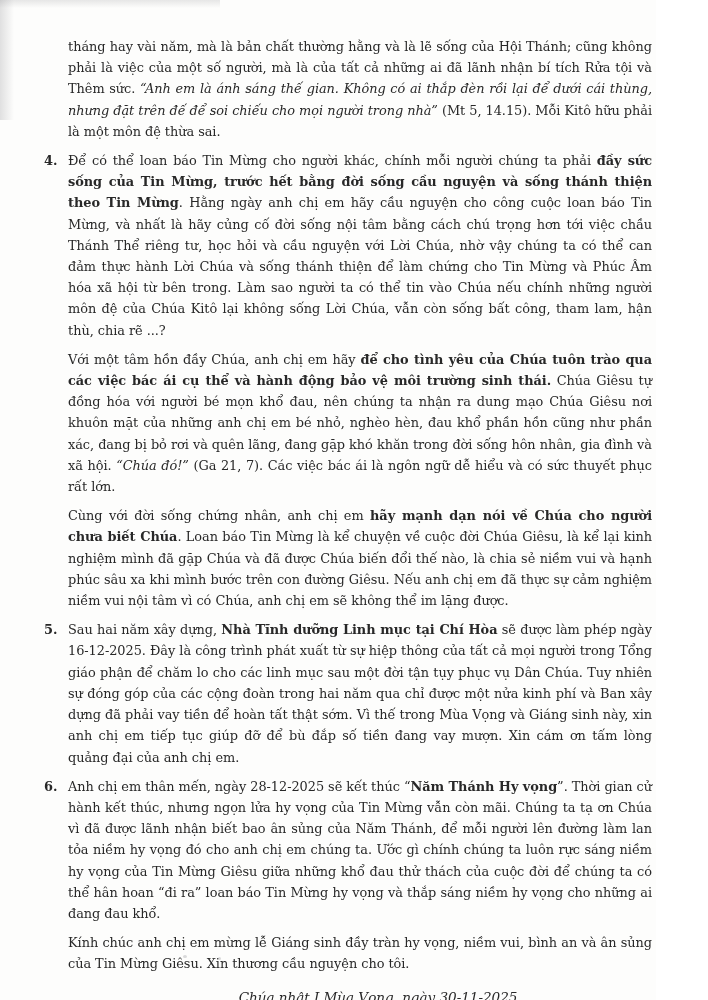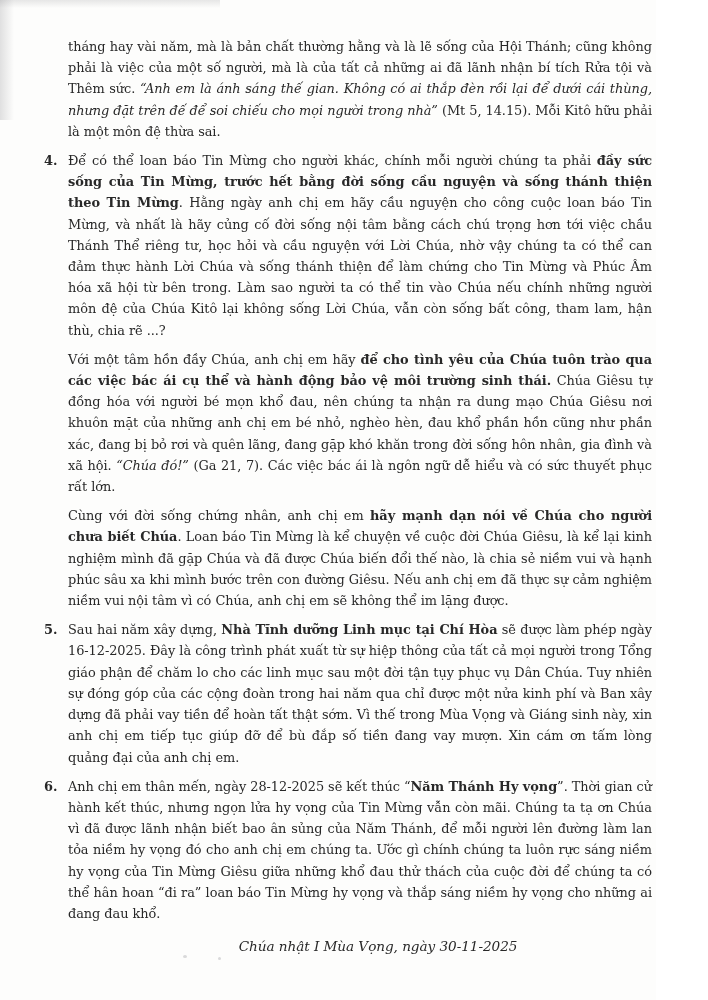--- a/index.html
+++ b/index.html
@@ -84,17 +84,18 @@
     <div class="item">
       <span class="item-number">5.</span>
       <p class="para"><span class="run-n">Sau hai năm xây dựng, </span><span class="run-b">Nhà Tĩnh dưỡng Linh mục tại Chí Hòa</span><span class="run-n"> sẽ được làm phép ngày 16-12-2025. Đây là công trình phát xuất từ sự hiệp thông của tất cả mọi người trong Tổng giáo phận để chăm lo cho các linh mục sau một đời tận tụy phục vụ Dân Chúa. Tuy nhiên sự đóng góp của các cộng đoàn trong hai năm qua chỉ được một nửa kinh phí và Ban xây dựng đã phải vay tiền để hoàn tất thật sớm. Vì thế trong Mùa Vọng và Giáng sinh này, xin anh chị em tiếp tục giúp đỡ để bù đắp số tiền đang vay mượn. Xin cám ơn tấm lòng quảng đại của anh chị em.</span></p>
     </div>
 
     <div class="item">
       <span class="item-number">6.</span>
       <p class="para"><span class="run-n">Anh chị em thân mến, ngày 28-12-2025 sẽ kết thúc “</span><span class="run-b">Năm Thánh Hy vọng</span><span class="run-n">”. Thời gian cử hành kết thúc, nhưng ngọn lửa hy vọng của Tin Mừng vẫn còn mãi. Chúng ta tạ ơn Chúa vì đã được lãnh nhận biết bao ân sủng của Năm Thánh, để mỗi người lên đường làm lan tỏa niềm hy vọng đó cho anh chị em chúng ta. Ước gì chính chúng ta luôn rực sáng niềm hy vọng của Tin Mừng Giêsu giữa những khổ đau thử thách của cuộc đời để chúng ta có thể hân hoan “đi ra” loan báo Tin Mừng hy vọng và thắp sáng niềm hy vọng cho những ai đang đau khổ.</span></p>
     </div>
 
+    <p class="para closing"><span class="run-n">Kính chúc anh chị em mừng lễ Giáng sinh đầy tràn hy vọng, niềm vui, bình an và ân sủng của Tin Mừng Giêsu. Xin thương cầu nguyện cho tôi.</span></p>
 
     <p class="dateline">Chúa nhật I Mùa Vọng, ngày 30-11-2025</p>
 
   </div>
 </div>
 
 </body></html>

